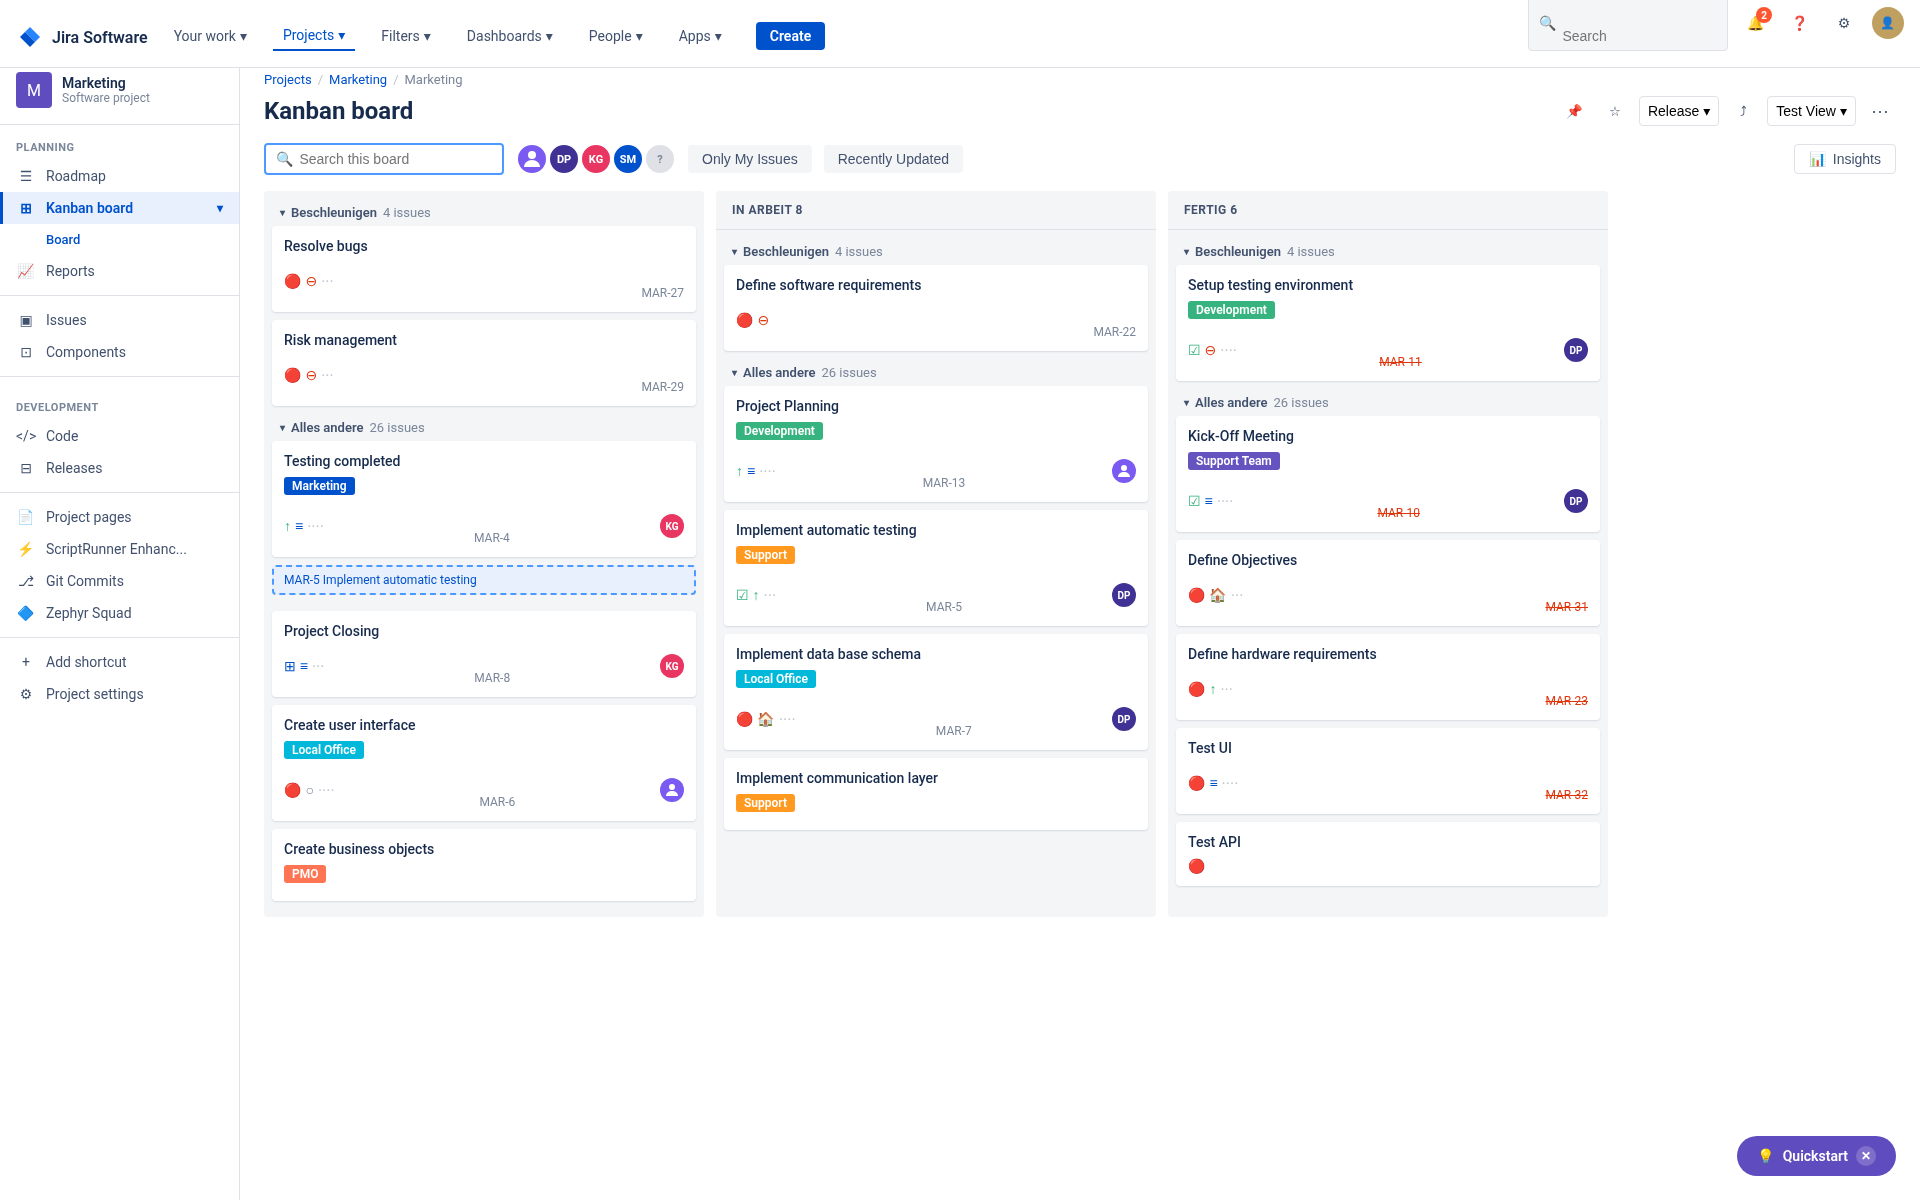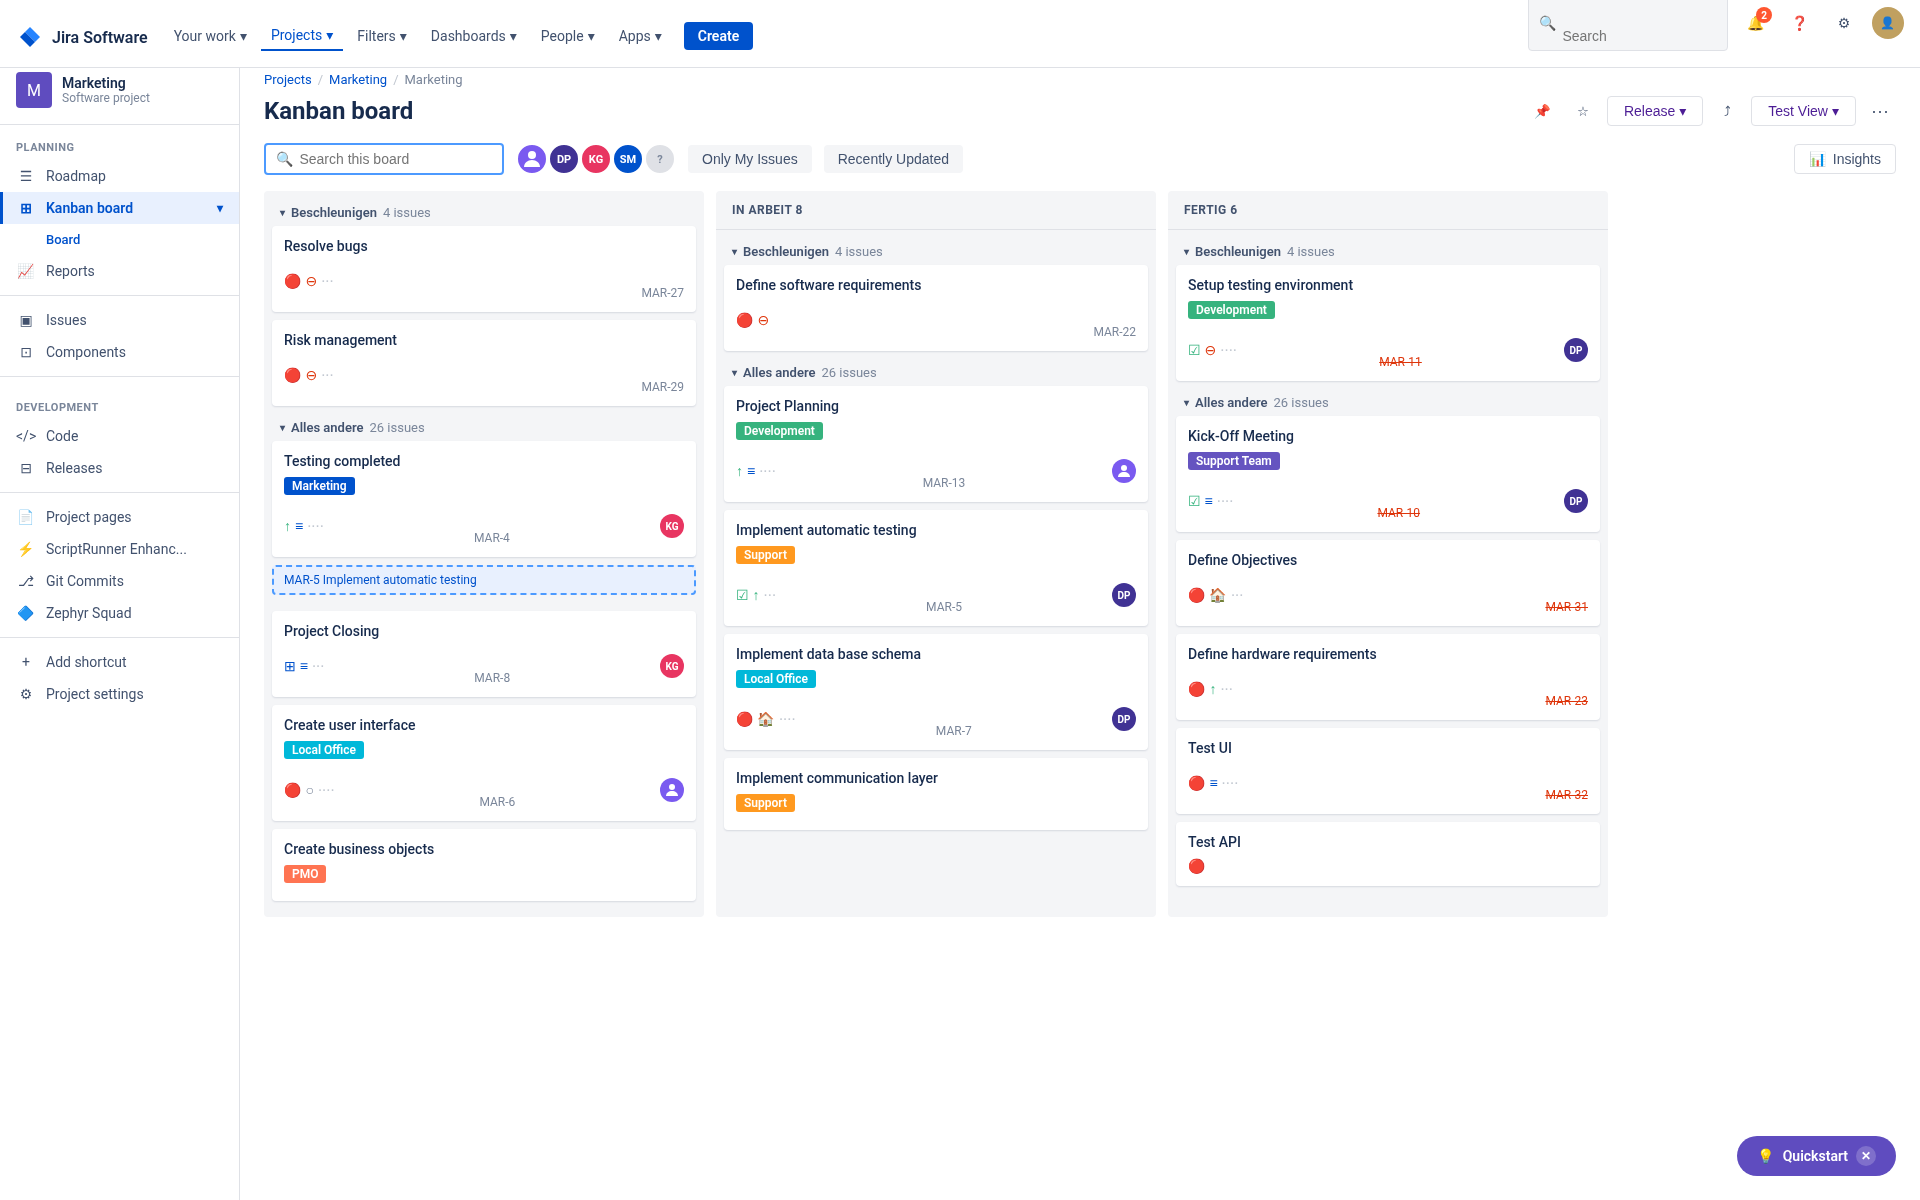--- a/index.html
+++ b/index.html
@@ -6,21 +6,21 @@
     body { font-family: -apple-system, BlinkMacSystemFont, 'Segoe UI', Roboto, sans-serif; font-size: 14px; background: #f4f5f7; color: #172b4d; }
 
     
     .topnav {
       display: flex; align-items: flex-end; background: #fff; border-bottom: 1px solid #dfe1e6;
       height: 68px; padding: 16px 16px; position: fixed; top: 0; left: 0; right: 0; z-index: 100;
     }
     .topnav-logo { display: flex; align-items: center; gap: 8px; margin-right: 16px; }
     .topnav-logo-icon { width: 28px; height: 28px; }
     .topnav-logo-text { font-size: 16px; font-weight: 600; color: #172b4d; }
-    .topnav-nav { display: flex; align-items: center; gap: 4px; flex: 1; }
+    .topnav-nav { display: flex; align-items: center; gap: 16px; flex: 1; }
     .topnav-nav-item {
       padding: 6px 10px; border-radius: 4px; cursor: pointer; font-size: 14px;
       color: #42526e; display: flex; align-items: center; gap: 4px; white-space: nowrap;
     }
     .topnav-nav-item.active { color: #0052cc; border-bottom: 2px solid #0052cc; border-radius: 0; }
     .topnav-create {
       background: #0052cc; color: #fff; padding: 6px 14px; border-radius: 4px;
       font-weight: 600; cursor: pointer; font-size: 14px; margin-left: 8px;
     }
     .topnav-right { display: flex; align-items: center; gap: 12px; margin-left: auto; }
@@ -66,22 +66,22 @@
     .main { flex: 1; overflow: auto; background: #fff; }
     .main-header { padding: 16px 24px 0; }
     .breadcrumb { display: flex; align-items: center; gap: 6px; font-size: 13px; color: #7a869a; margin-bottom: 8px; }
     .breadcrumb a { color: #0052cc; text-decoration: none; }
     .breadcrumb-sep { color: #c1c7d0; }
     .page-title-row { display: flex; align-items: center; justify-content: space-between; }
     .page-title { font-size: 24px; font-weight: 700; color: #172b4d; }
     .page-title-actions { display: flex; align-items: center; gap: 8px; }
     .btn-icon { display: flex; align-items: center; justify-content: center; width: 32px; height: 32px; border-radius: 4px; border: none; background: transparent; cursor: pointer; color: #42526e; }
     .btn-outline {
-      display: flex; align-items: center; gap: 4px; padding: 6px 16px; border-radius: 4px;
-      border: 1px solid #dfe1e6; background: #fff; cursor: pointer; font-size: 14px; color: #4c1d95;
+      display: flex; align-items: center; gap: 4px; padding: 6px 8px; border-radius: 4px;
+      border: 1px solid #dfe1e6; background: #fff; cursor: pointer; font-size: 14px; color: #000000;
     }
     .btn-more { font-size: 18px; }
 
     
     .filter-bar { display: flex; align-items: center; gap: 12px; padding: 16px 24px; flex-wrap: wrap; }
     .search-board {
       display: flex; align-items: center; background: #fff; border: 2px solid #4c9aff;
       border-radius: 4px; padding: 6px 10px; gap: 6px; width: 240px;
     }
     .search-board input { border: none; background: transparent; font-size: 14px; outline: none; width: 100%; }

